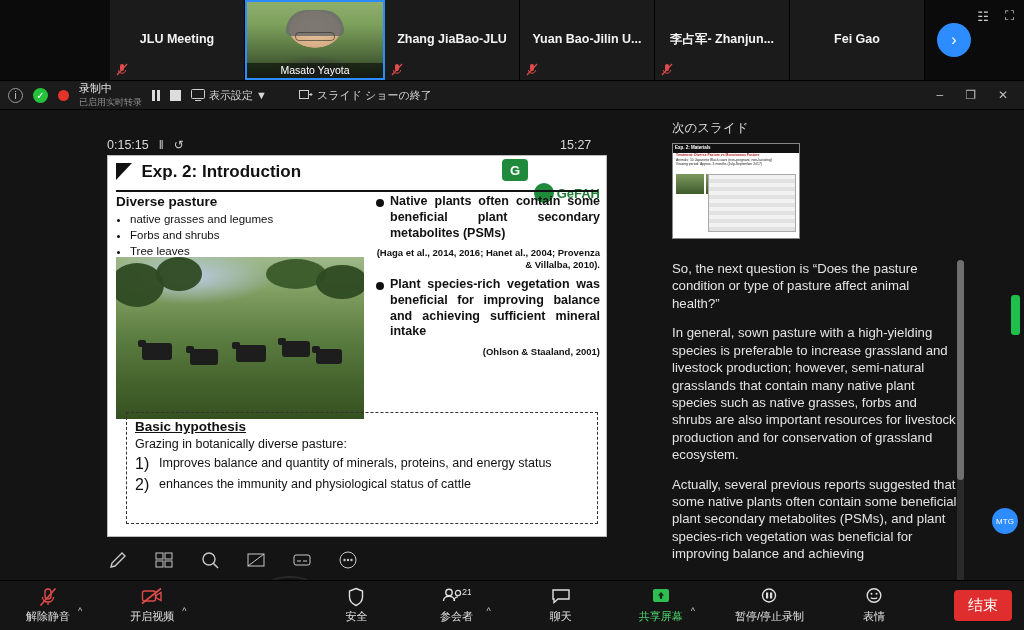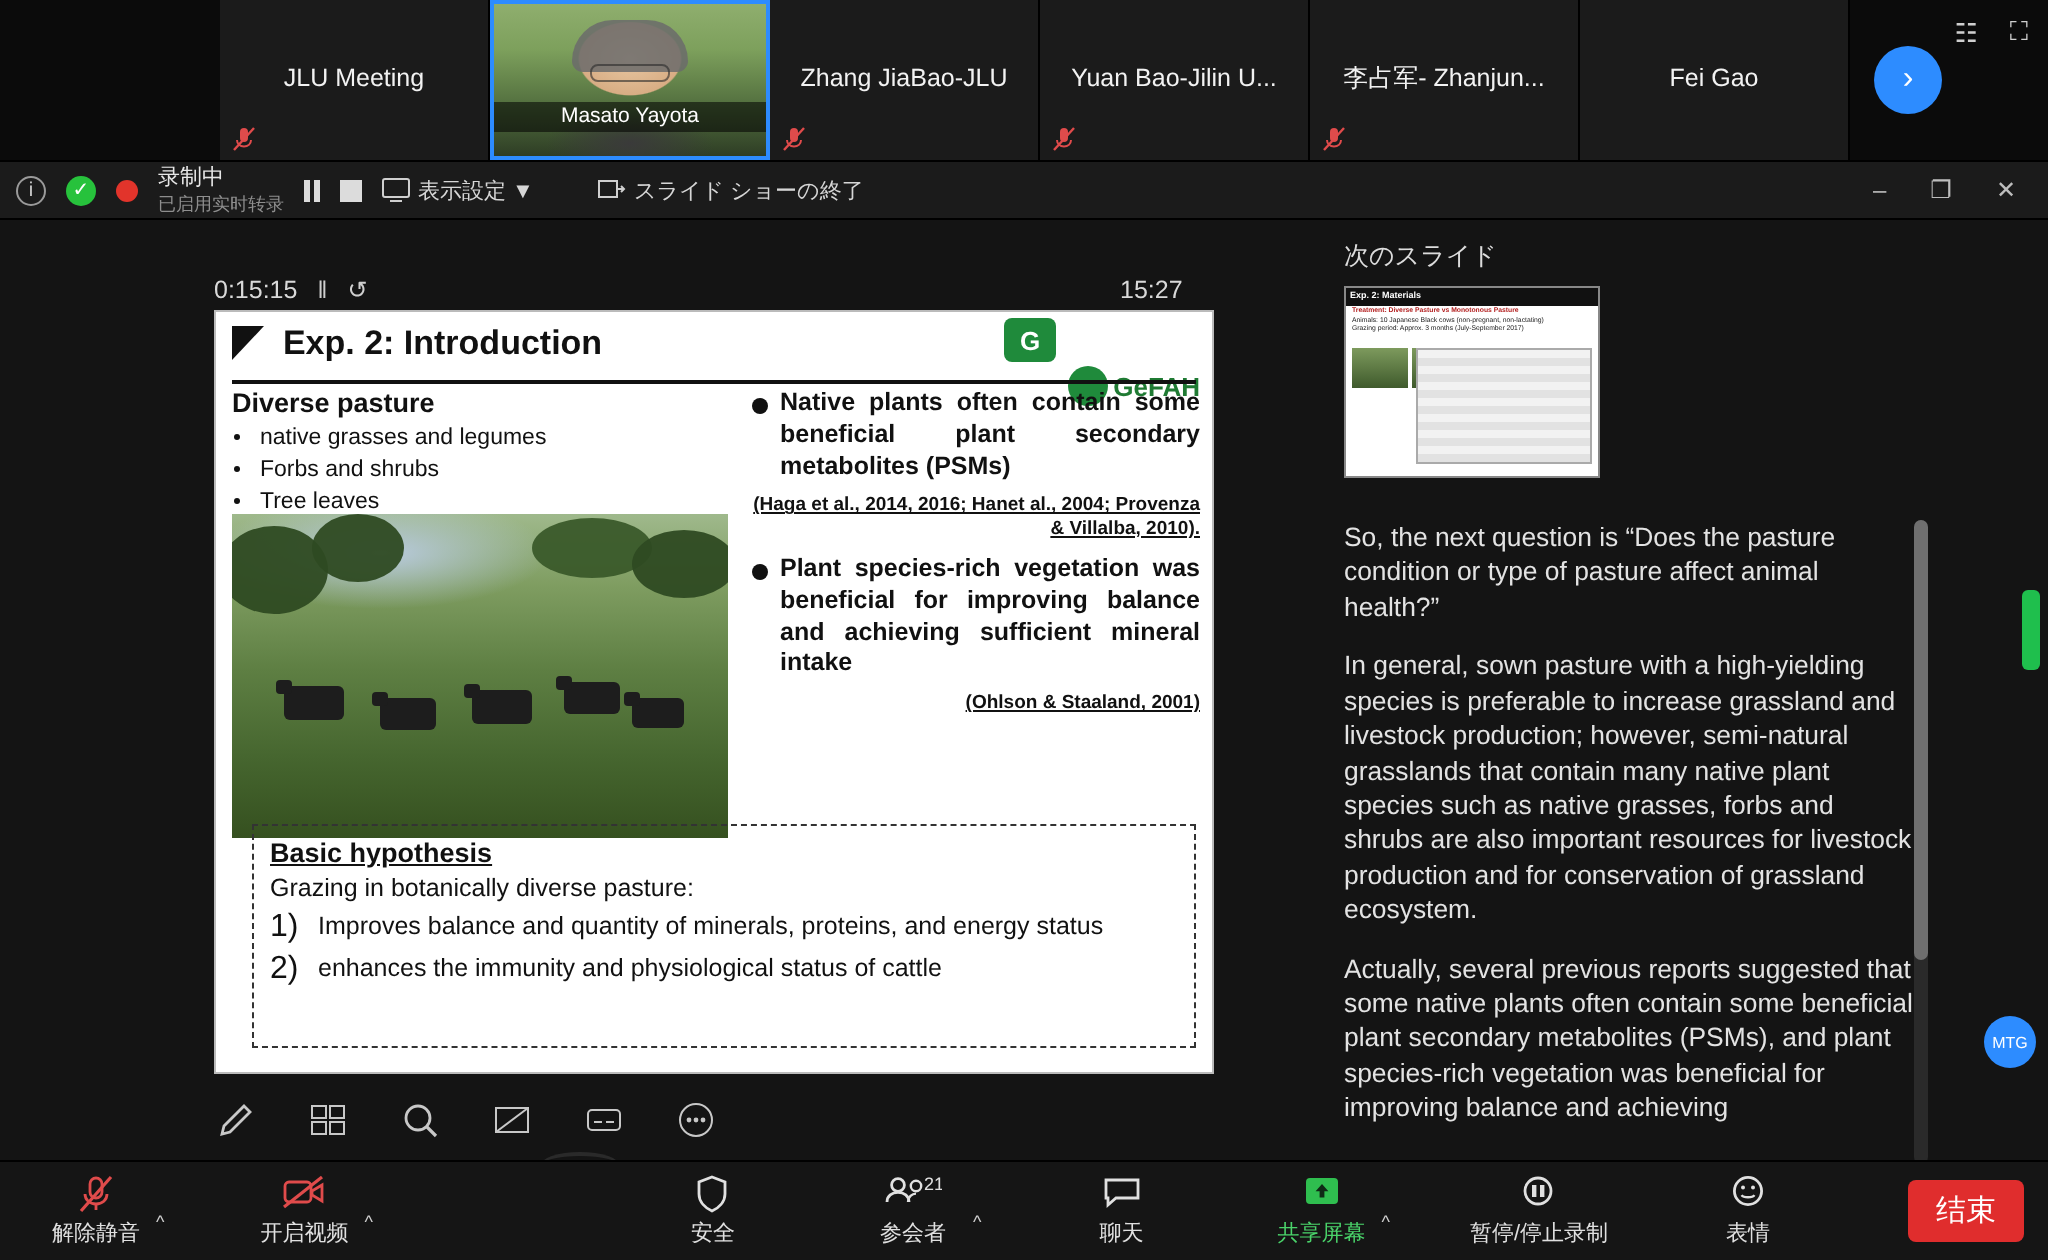--- a/index.html
+++ b/index.html
@@ -20,21 +20,21 @@
     background: #0b0b0b; display: flex;
   }
   .strip-pad { width: 110px; height: 80px; background: #0b0b0b; }
   .tile {
     position: relative; width: 135px; height: 80px;
     background: #1b1b1b; border-right: 1px solid #000;
     display: flex; align-items: center; justify-content: center;
     overflow: hidden;
   }
   .tile .name {
-    font-size: 12.5px; font-weight: normal; color: #f2f2f2;
+    font-size: 12.5px; font-weight: bold; color: #f2f2f2;
     text-align: center; line-height: 1.1; padding: 0 4px;
     white-space: nowrap; overflow: hidden; text-overflow: ellipsis;
     width: 100%;
   }
   .tile.active {
     width: 140px;
     background: linear-gradient(#6d8f55 0%, #5c7d49 40%, #3f5a33 100%);
     border: 2px solid #2d8cff;
   }
   .tile.active .photo {
@@ -48,21 +48,21 @@
     position: absolute; left: 50%; top: 8px; width: 58px; height: 26px;
     transform: translateX(-50%);
     background: #6b6b6b; border-radius: 30px 30px 8px 8px; opacity: .85;
   }
   .tile.active .glasses {
     position: absolute; left: 50%; top: 30px; width: 40px; height: 9px;
     transform: translateX(-50%);
     border: 1.5px solid #2a2a2a; border-radius: 4px; opacity: .6;
   }
   .tile.active .namebar {
-    position: absolute; left: 0; bottom: 12px; width: 100%;
+    position: absolute; left: 0; bottom: 0; width: 100%;
     background: rgba(0,0,0,.55); color: #fff;
     font-size: 10.5px; text-align: center; padding: 1px 0 2px;
   }
   .mute-ico {
     position: absolute; left: 6px; bottom: 4px;
     width: 12px; height: 13px;
   }
   .mute-ico svg { display: block; }
   .strip-right {
     flex: 1; height: 80px; background: #0b0b0b;
@@ -159,21 +159,21 @@
   }
   .pasture-photo .cow:after {
     content: ""; position: absolute; left: -4px; top: -3px;
     width: 8px; height: 7px; background: #1d1d1d; border-radius: 2px;
   }
 
   .right-col { position: absolute; left: 268px; top: 0; width: 224px; }
   .rb { display: flex; gap: 6px; margin-bottom: 6px; }
   .rb .dot { flex: none; width: 8px; height: 8px; border-radius: 50%; background: #111; margin-top: 5px; }
   .rb .txt { font-size: 12.5px; line-height: 1.26; text-align: justify; font-weight: bold; }
-  .cite { font-size: 9.5px; font-weight: bold; text-align: right; line-height: 1.2; margin: 2px 0 7px 0; text-decoration: underline; }
+  .cite { font-size: 9.5px; font-weight: bold; text-align: right; line-height: 1.2; margin: 2px 0 7px 0; }
 
   .hypo {
     position: absolute; left: 18px; top: 256px; width: 472px; height: 112px;
     border: 1px dashed #333; padding: 6px 8px;
   }
   .hypo h4 { font-size: 13.5px; text-decoration: underline; margin-bottom: 2px; }
   .hypo p { font-size: 12.5px; line-height: 1.28; }
   .hypo .num { display: flex; gap: 6px; }
   .hypo .num i { font-style: normal; width: 18px; flex: none; }
   .hypo .jt { text-align: justify; }

